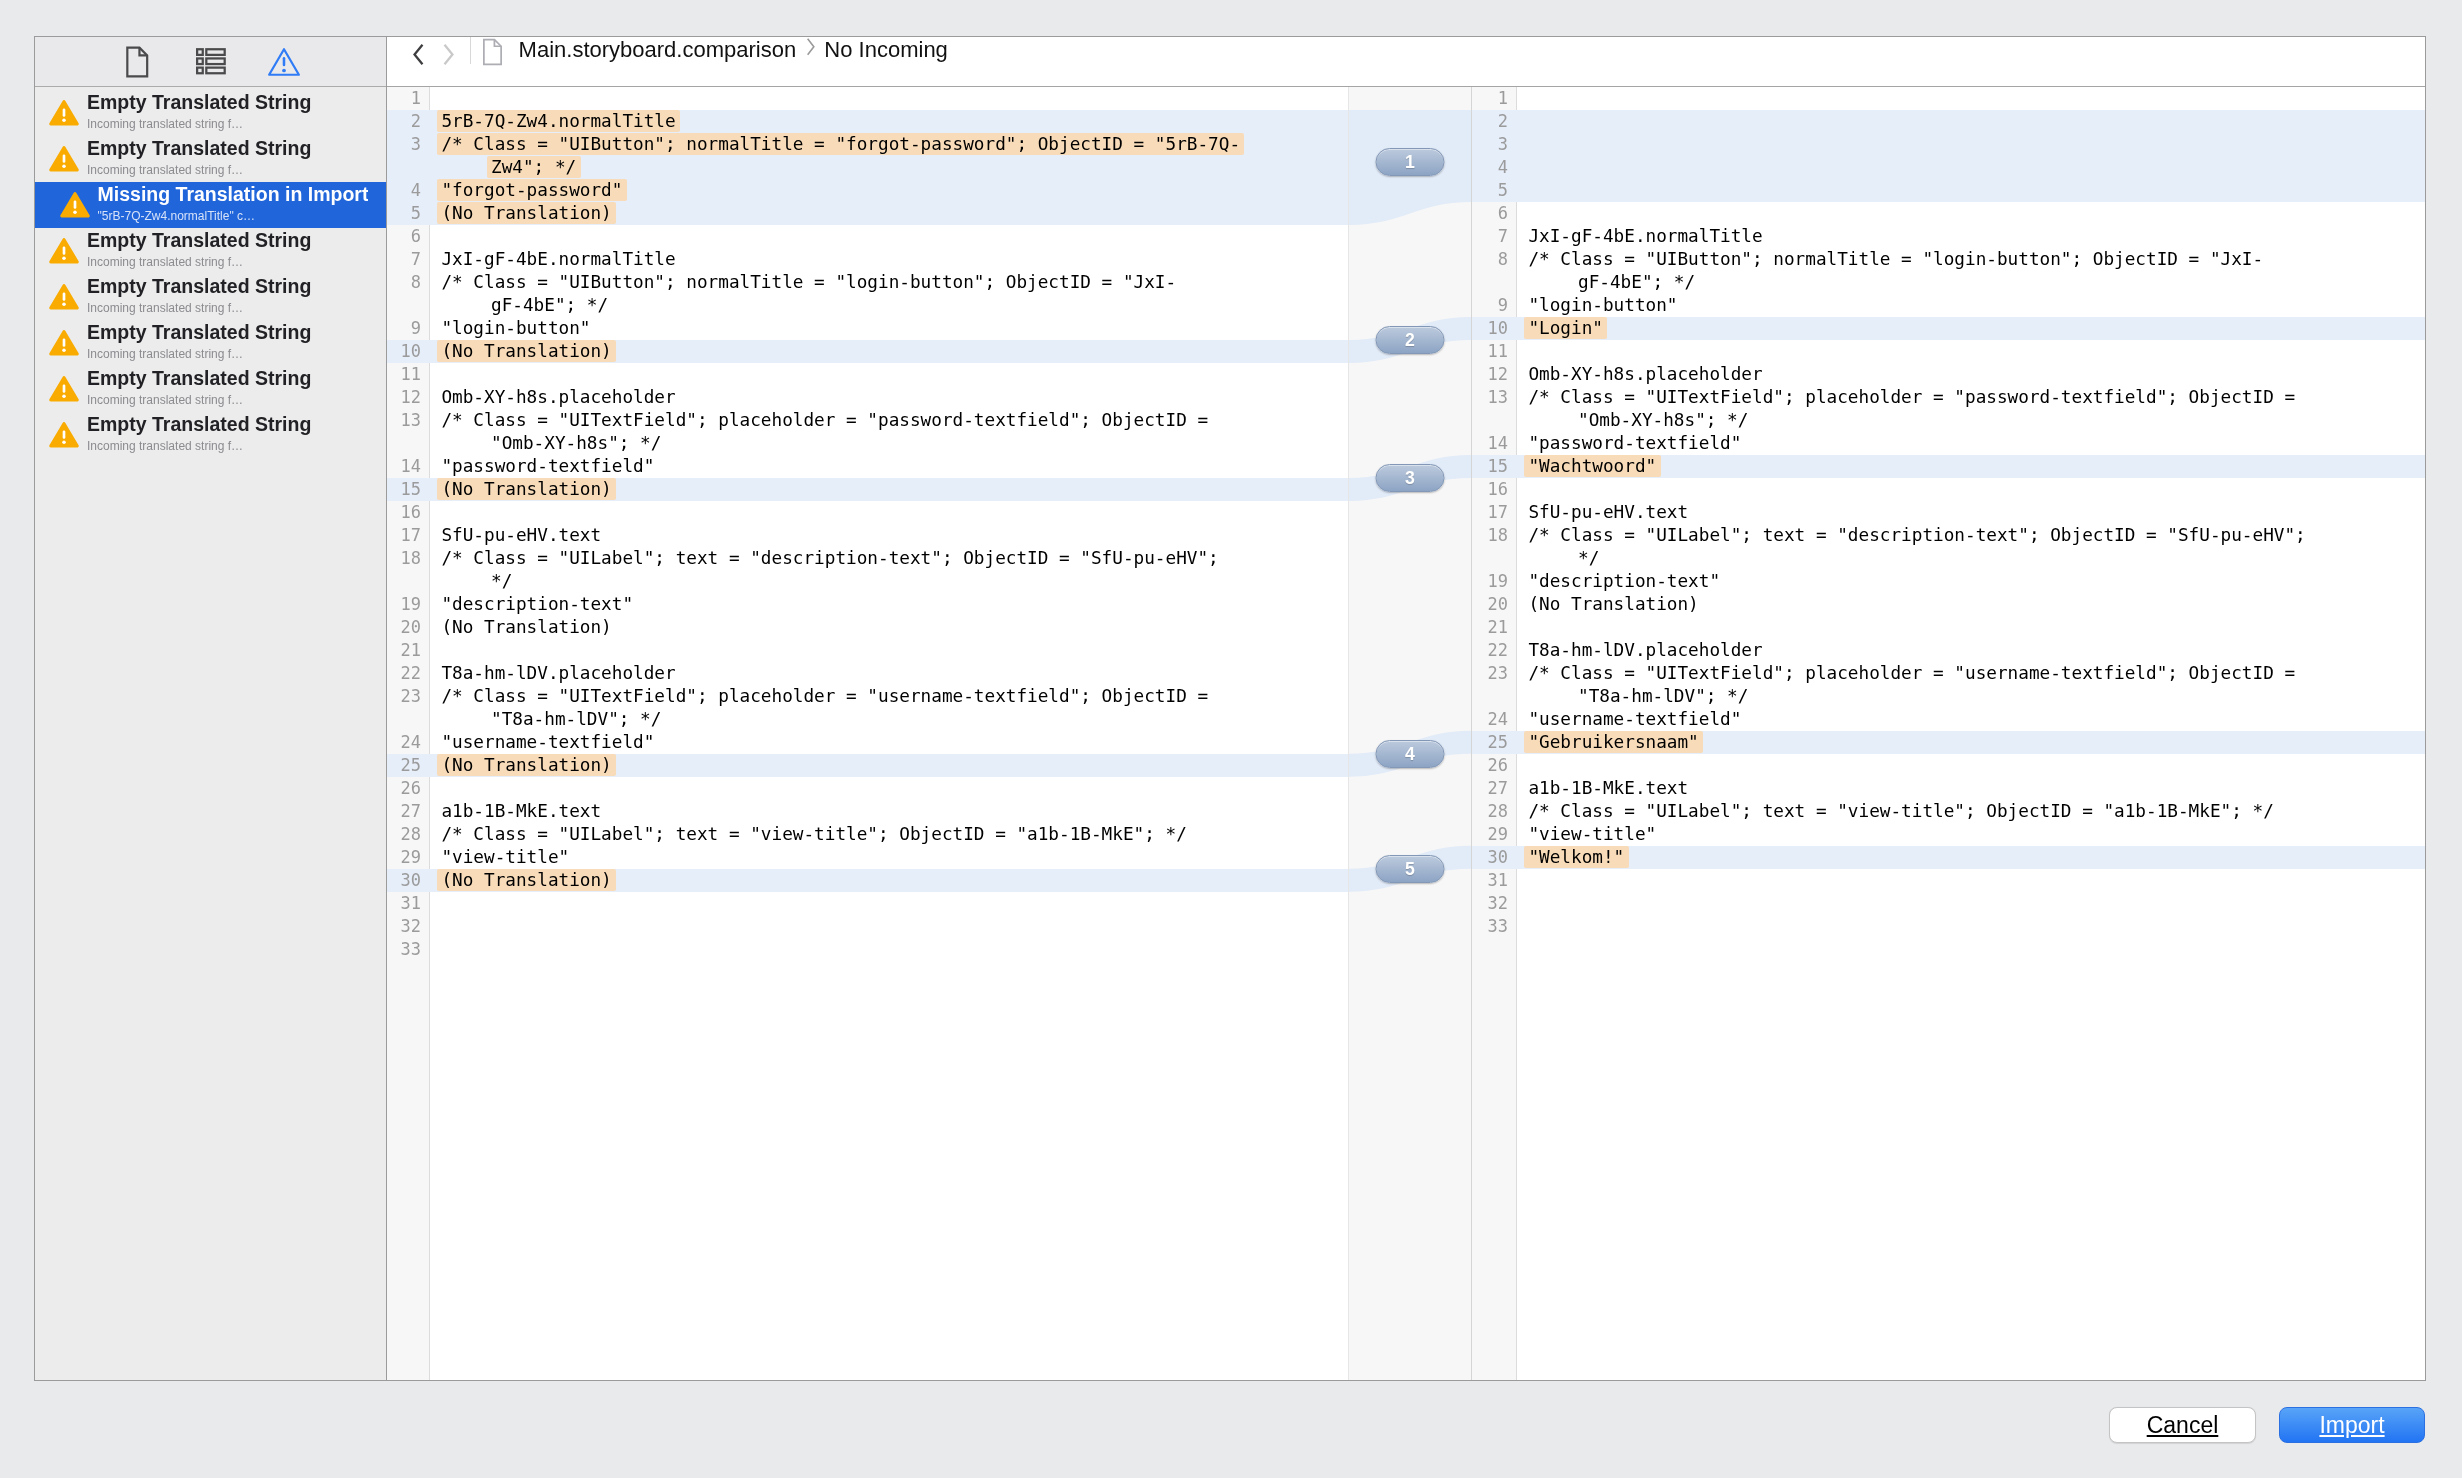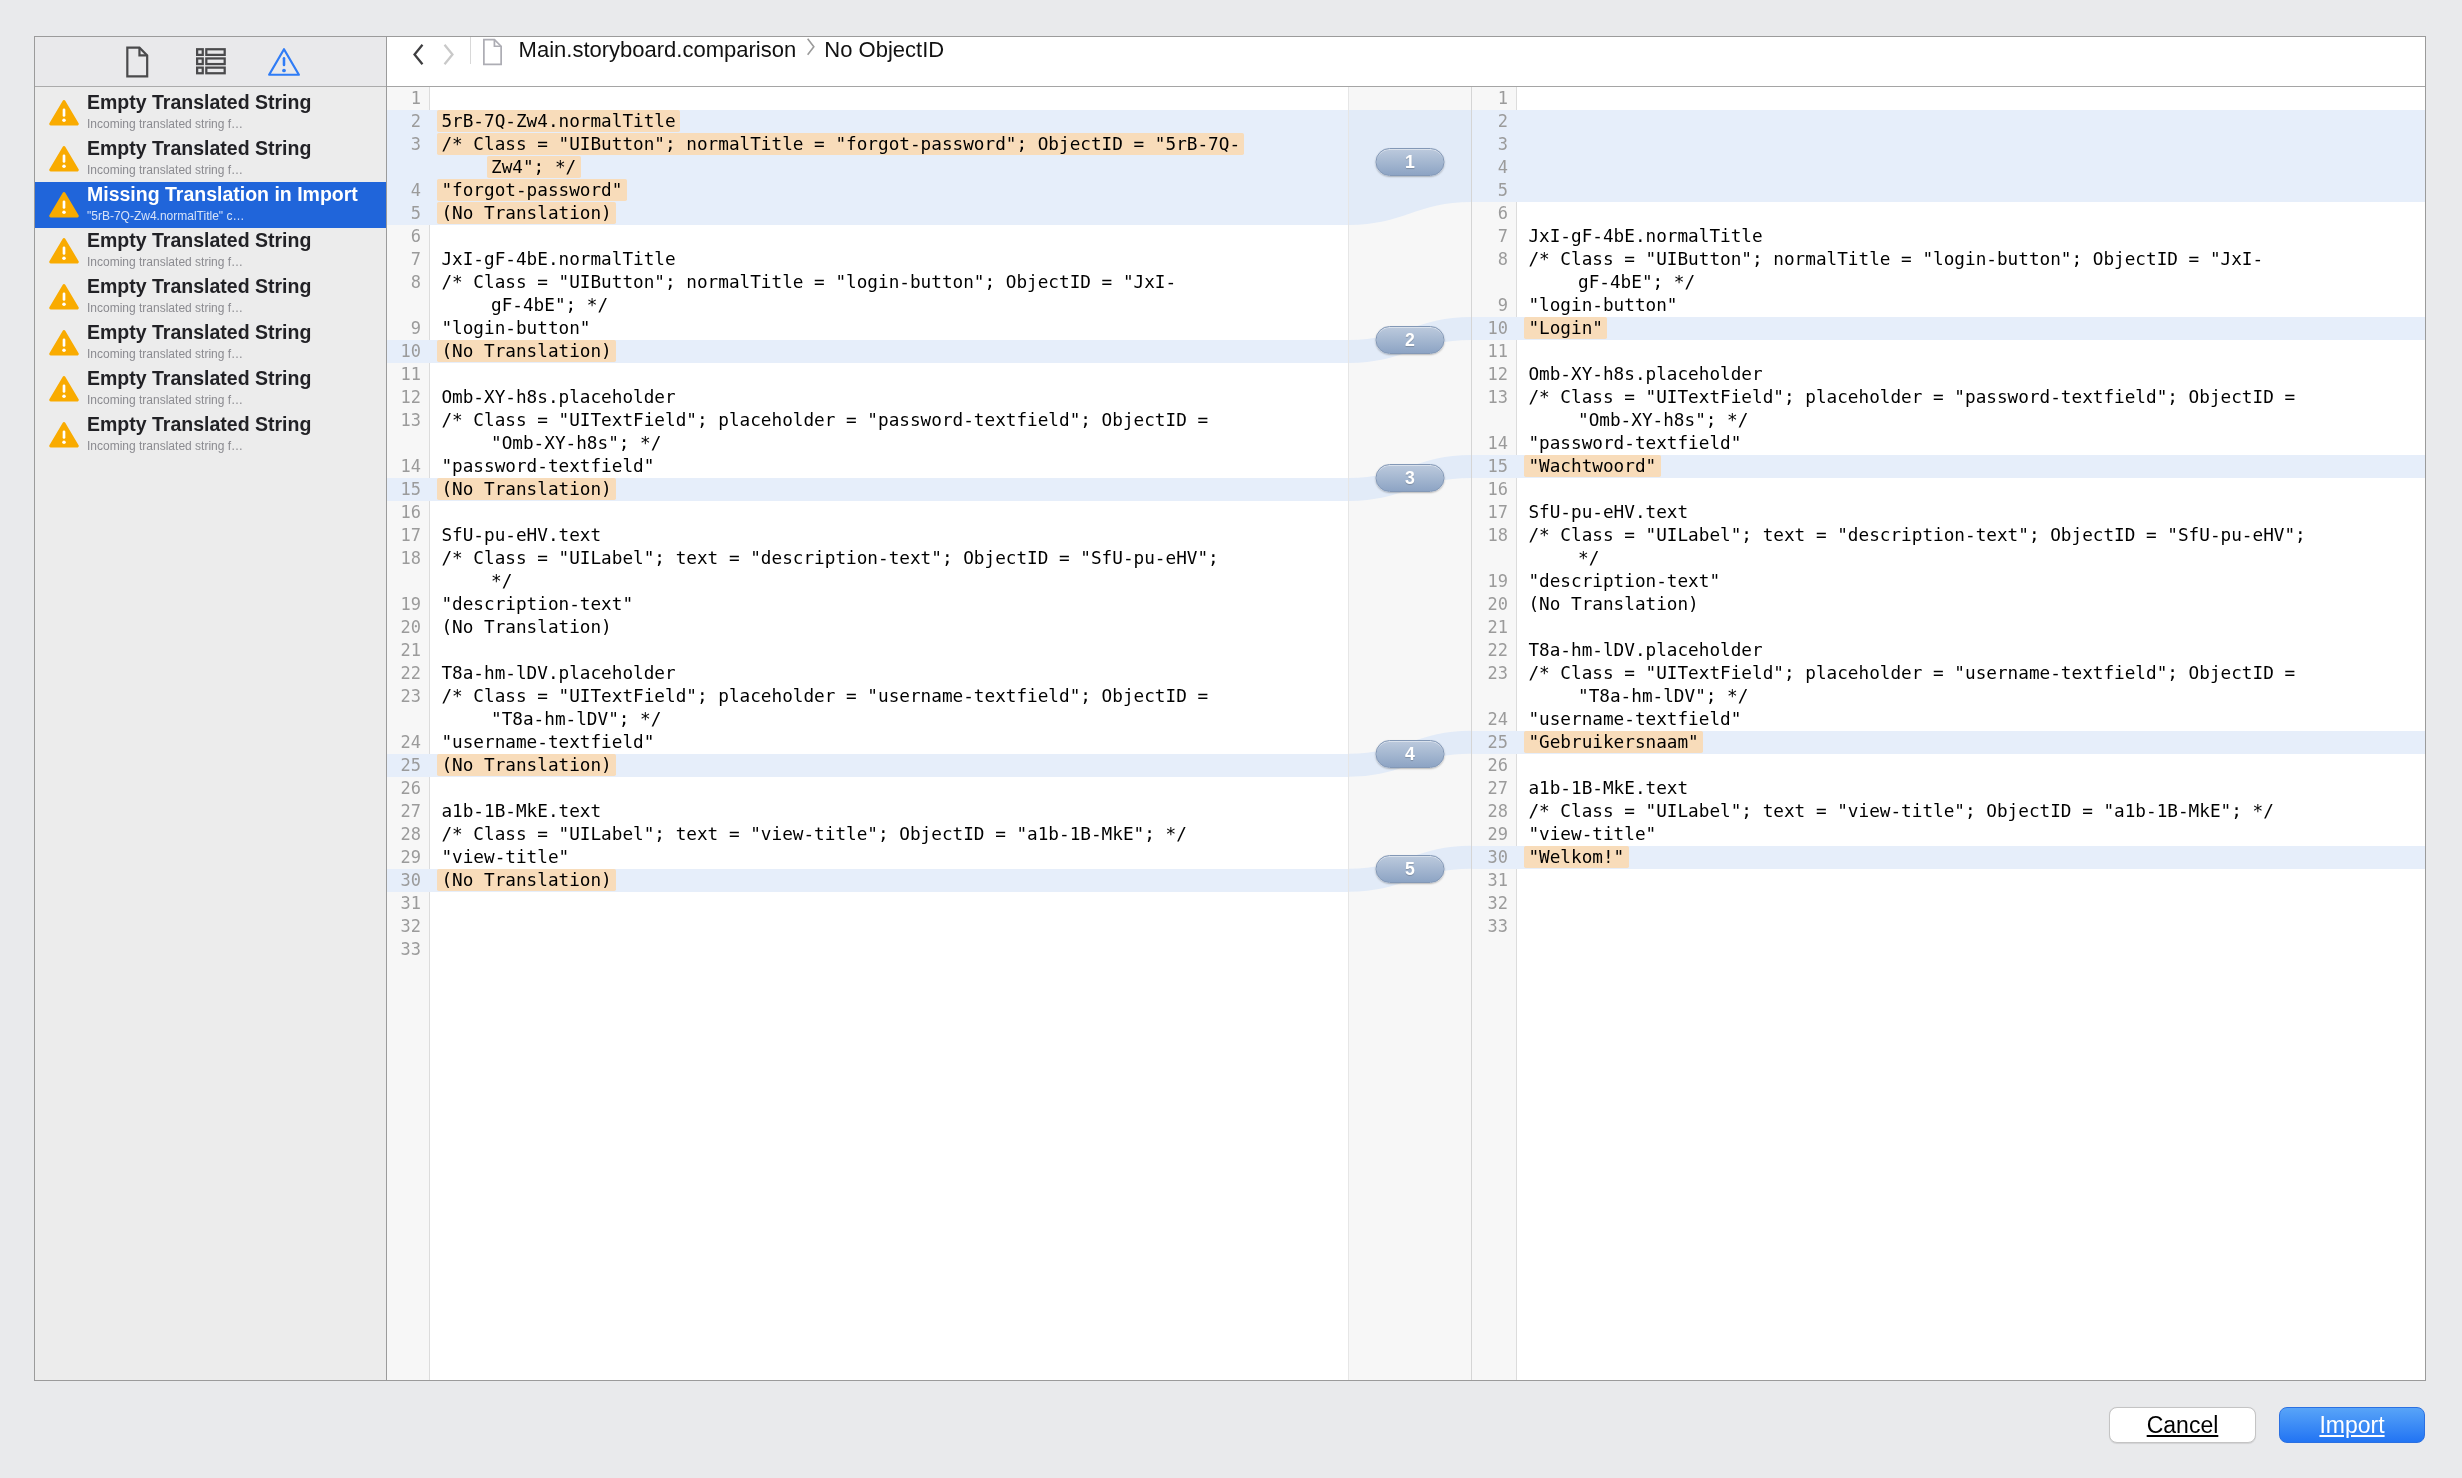--- a/index.html
+++ b/index.html
@@ -18,21 +18,21 @@
   
   .sidebar{width:352px;flex:none;background:#ececec;border-right:1.8px solid #9b9b9b;display:flex;flex-direction:column;box-sizing:border-box;}
   .sidebar-header{height:50px;flex:none;background:#e9e9eb;border-bottom:0.9px solid #ababab;display:flex;align-items:center;justify-content:center;gap:39px;box-sizing:border-box;}
   .nav-tab{width:34px;height:34px;display:flex;align-items:center;justify-content:center;cursor:default;}
   .issue-list{flex:1;overflow:hidden;padding-top:2.7px;}
   .issue{height:46px;display:flex;align-items:center;padding:0 7px 0 14px;box-sizing:border-box;}
   .issue .warn{width:30px;height:27.4px;flex:none;margin-right:8px;display:flex;align-items:center;}
   .issue-texts{display:flex;flex-direction:column;min-width:0;}
   .issue-title{font-size:19.5px;font-weight:600;color:#222226;line-height:23px;white-space:nowrap;overflow:hidden;}
   .issue-sub{font-size:12px;color:#8b8b90;line-height:21px;white-space:nowrap;overflow:hidden;}
-  .issue.selected{background:#2065da;}
+  .issue.selected{background:#2065da;justify-content:center;}
   .issue.selected .issue-title{color:#ffffff;}
   .issue.selected .issue-sub{color:#d6e2f8;}
   
   .content{flex:1;display:flex;flex-direction:column;min-width:0;}
   .jumpbar{height:50px;flex:none;background:#ffffff;border-bottom:0.9px solid #a5a5a5;display:flex;align-items:flex-start;padding:0 16px;box-sizing:border-box;}
   .navbtn{width:30px;height:35px;display:flex;align-items:center;justify-content:center;}
   .jb-divider{width:0.9px;height:26.5px;background:#d8d8d8;margin:0 10.6px 0 7px;}
   .jb-doc{width:26.5px;height:30px;display:flex;align-items:center;margin-right:10.6px;}
   .crumb{font-size:22px;color:#111;white-space:nowrap;}
   .crumb-sep{margin:0 8.8px;display:flex;align-items:center;}
@@ -231,21 +231,21 @@
             <path d="M3 1.5 h11 l7 7 v19 h-18 z" fill="#fff" stroke="#adadb4" stroke-width="1.8"></path>
             <path d="M14 1.5 v7 h7" fill="none" stroke="#adadb4" stroke-width="1.8"></path>
           </svg>
       </span>
       <span class="crumb">Main.storyboard.comparison</span>
       <span class="crumb-sep">
         <svg width="10.6" height="19.5" viewBox="0 0 12 22">
             <polyline points="3,2 10,11 3,20" fill="none" stroke="#9a9a9a" stroke-width="1.8"></polyline>
           </svg>
       </span>
-      <span class="crumb">No ObjectID</span>
+      <span class="crumb">No Incoming</span>
     </div>
 
     <div class="code-area">
       <div class="pane left" id="left-pane">
           <div class="row"><span class="ln">1</span><span class="code"></span></div>
           <div class="row hl"><span class="ln">2</span><span class="code"><span class="mark">5rB-7Q-Zw4.normalTitle</span></span></div>
           <div class="row hl"><span class="ln">3</span><span class="code"><span class="mark">/* Class = "UIButton"; normalTitle = "forgot-password"; ObjectID = "5rB-7Q-</span></span></div>
           <div class="row hl"><span class="ln"></span><span class="code indent"><span class="mark">Zw4"; */</span></span></div>
           <div class="row hl"><span class="ln">4</span><span class="code"><span class="mark">"forgot-password"</span></span></div>
           <div class="row hl"><span class="ln">5</span><span class="code"><span class="mark">(No Translation)</span></span></div>

